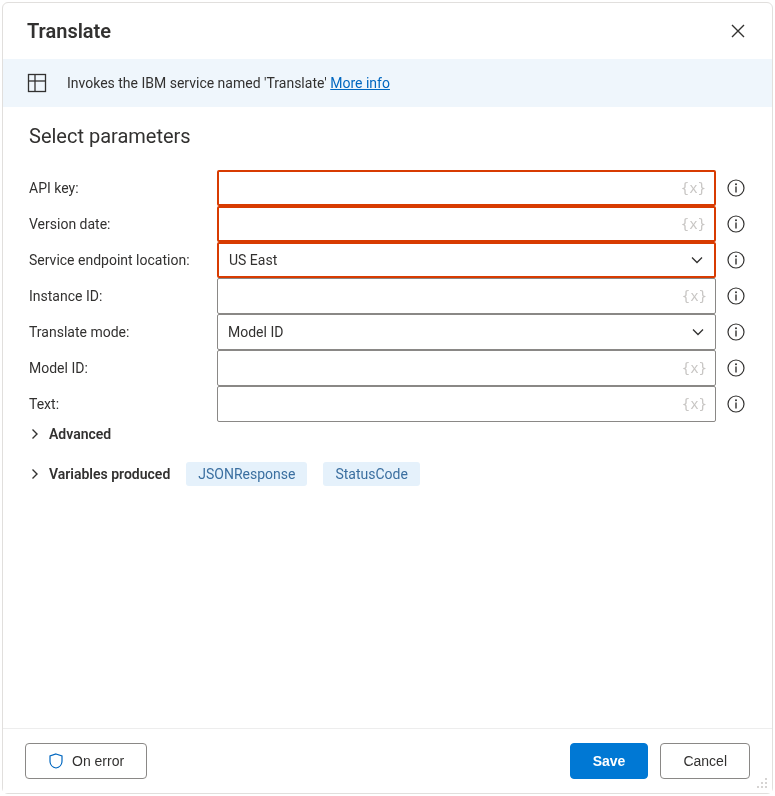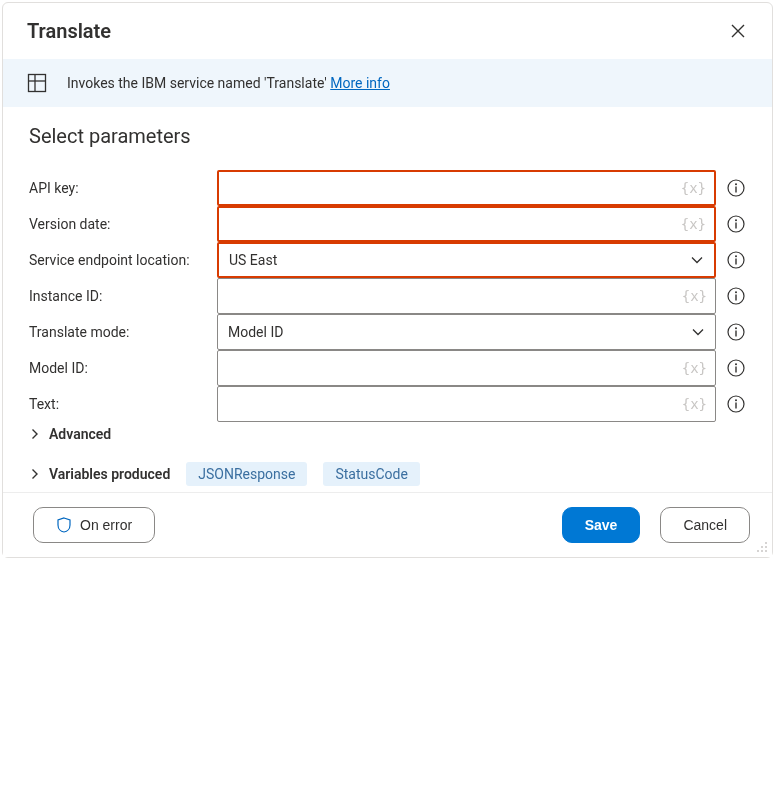--- a/index.html
+++ b/index.html
@@ -10,21 +10,21 @@
     color: #323130;
     background: #fff;
     width: 775px;
     height: 796px;
     overflow: hidden;
   }
   .dialog {
     border: 1px solid #e1dfdd;
     border-radius: 6px;
     width: 771px;
-    height: 556px;
+    height: 792px;
     margin: 2px;
     display: flex;
     flex-direction: column;
     position: relative;
   }
   .dlg-header {
     display: flex;
     align-items: center;
     justify-content: space-between;
     padding: 14px 20px 14px 24px;
@@ -125,28 +125,27 @@
   .footer {
     border-top: 1px solid #ededed;
     padding: 14px 22px;
     display:flex;
     align-items:center;
     justify-content: space-between;
     background:#fff;
   }
   .btn {
     height:36px;
-    border-radius:10px;
+    border-radius:4px;
     font-size:14px;
     padding: 0 22px;
     cursor:pointer;
     display:inline-flex;
     align-items:center;
     gap:8px;
-    margin-left:8px;
   }
   .btn-outline {
     background:#fff;
     border:1px solid #8a8886;
     color:#323130;
   }
   .btn-primary {
     background:#0078d4;
     border:1px solid #0078d4;
     color:#fff;

